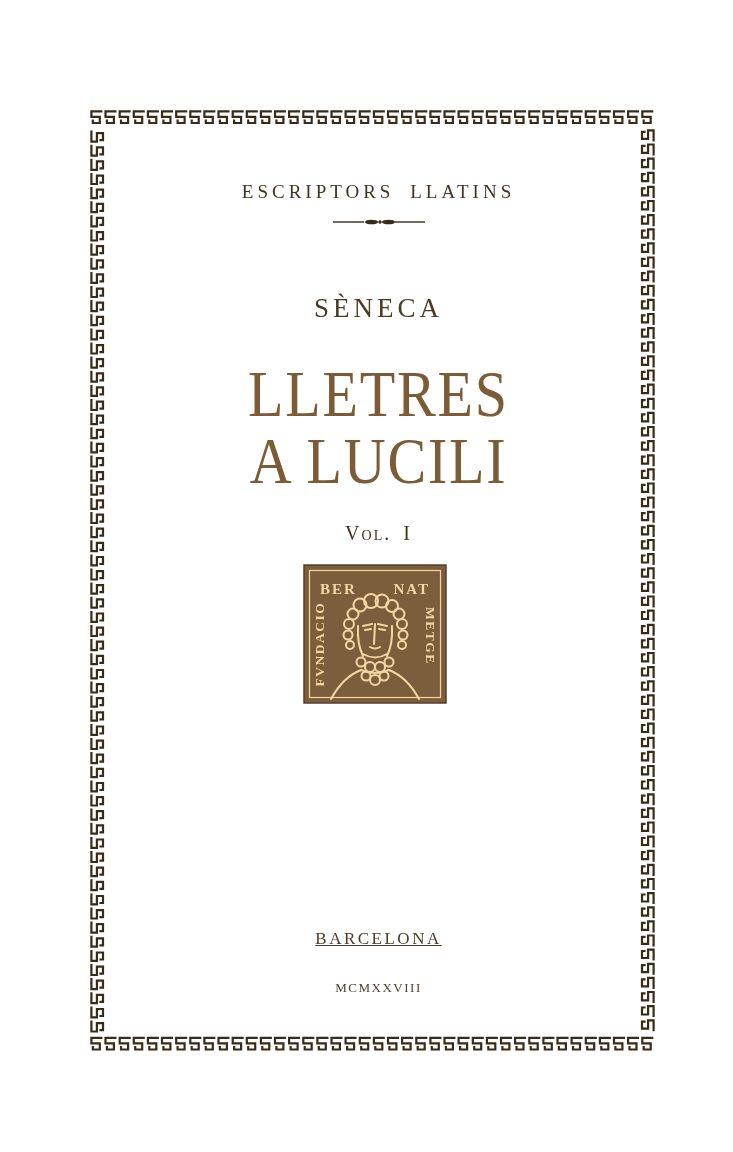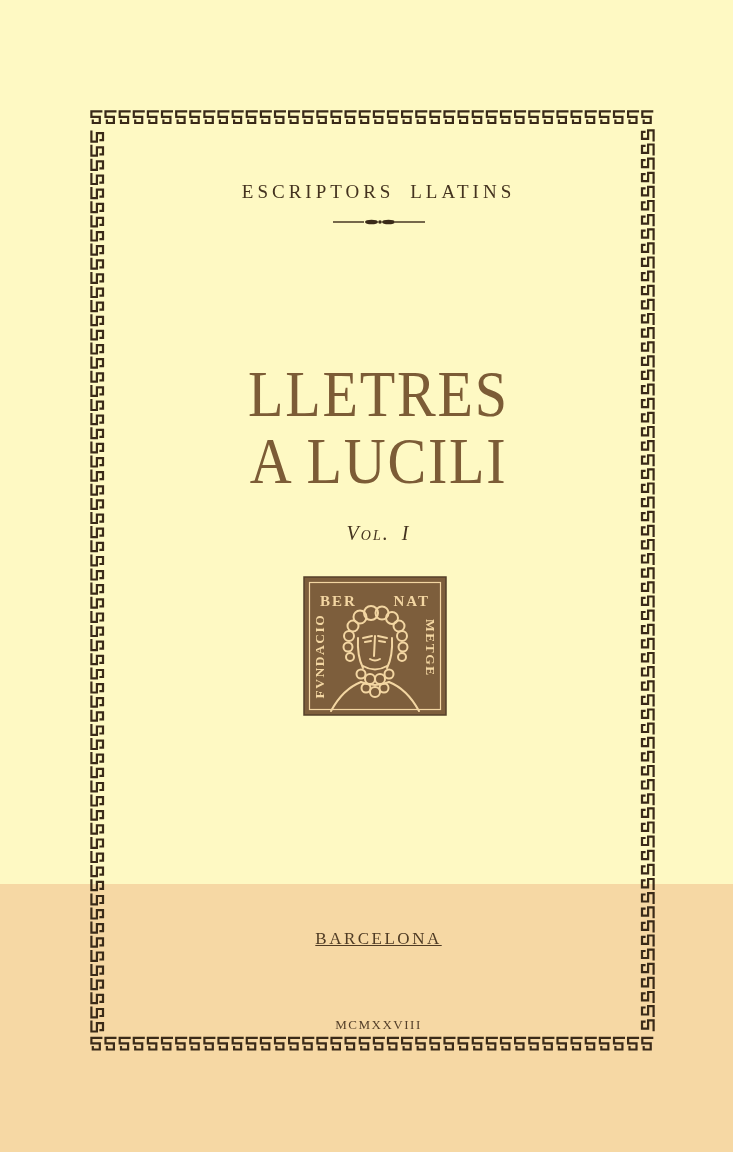--- a/index.html
+++ b/index.html
@@ -4,22 +4,22 @@
 <style>
   html, body { margin: 0; padding: 0; }
   body {
     width: 733px; height: 1152px;
     background: #f6d8a4;
     font-family: "Liberation Serif", serif;
     overflow: hidden;
   }
   #cover {
     position: relative;
-    width: 733px; height: 884px;
-    background: #fef9c3;
+    width: 733px; height: 1152px;
+    background: #ffffff;
   }
   #border-svg {
     position: absolute; left: 0; top: 0;
     pointer-events: none;
   }
   .textline {
     position: absolute;
     left: 96px; width: 565px;
     text-align: center;
     line-height: 1;
@@ -52,42 +52,41 @@
   }
   .title-1 { top: 361px; }
   .title-2 { top: 428px; }
   .volume {
     top: 523px;
     font-size: 20px;
     font-variant: small-caps;
     letter-spacing: 2px;
     word-spacing: 5px;
     color: #44331f;
-    font-style: italic;
   }
   .emblem-wrap {
-    position: absolute; left: 303px; top: 576px;
+    position: absolute; left: 303px; top: 564px;
     width: 144px; height: 140px; text-align: right;
   }
   .imprint-city {
     top: 930px;
     font-size: 17px;
     letter-spacing: 2.5px;
     color: #4f3b24;
     text-decoration: underline;
   }
   .imprint-publisher {
     top: 951px;
     font-size: 19.5px;
     letter-spacing: 2px;
     word-spacing: 4px;
     color: #a17c4e;
   }
   .imprint-year {
-    top: 1018px;
+    top: 981px;
     font-size: 13px;
     letter-spacing: 1.5px;
     color: #55402a;
   }
   .emblem-word {
     font-family: "Liberation Serif", serif;
     font-weight: bold;
   }
 </style>
 </head>
@@ -104,20 +103,21 @@
   <div class="ornament-wrap">
     <svg width="96" height="10" viewBox="0 0 96 10">
       <line x1="2" y1="5" x2="33" y2="5" stroke="#3a2a18" stroke-width="1.4"></line>
       <ellipse cx="40.5" cy="5" rx="6.5" ry="2.3" fill="#3a2a18"></ellipse>
       <circle cx="49" cy="5" r="1.8" fill="#3a2a18"></circle>
       <ellipse cx="57.5" cy="5" rx="6.5" ry="2.3" fill="#3a2a18"></ellipse>
       <line x1="64" y1="5" x2="94" y2="5" stroke="#3a2a18" stroke-width="1.4"></line>
     </svg>
   </div>
 
+  <div class="textline author">SÈNECA</div>
 
   <div class="textline title-line title-1">LLETRES</div>
   <div class="textline title-line title-2">A LUCILI</div>
 
   <div class="textline volume">Vol. I</div>
 
   <div class="emblem-wrap">
     <svg width="144" height="140" viewBox="0 0 144 140">
       <rect x="1" y="1" width="142" height="138" fill="#7d5e3c" stroke="#55402a" stroke-width="1.5"></rect>
       <rect x="6.5" y="6.5" width="131" height="127" fill="none" stroke="#f3d6a2" stroke-width="1.2"></rect>

